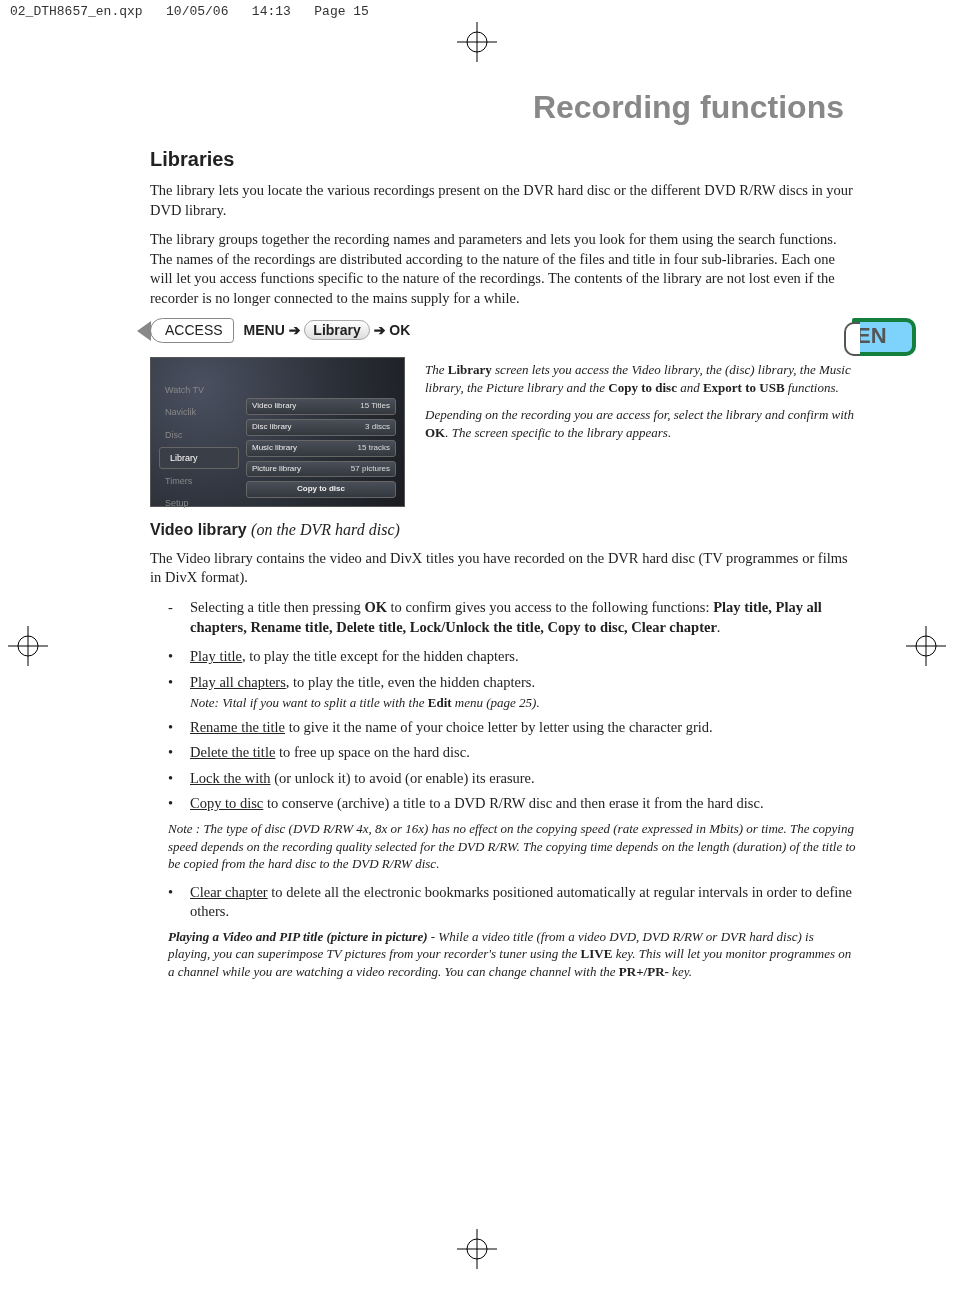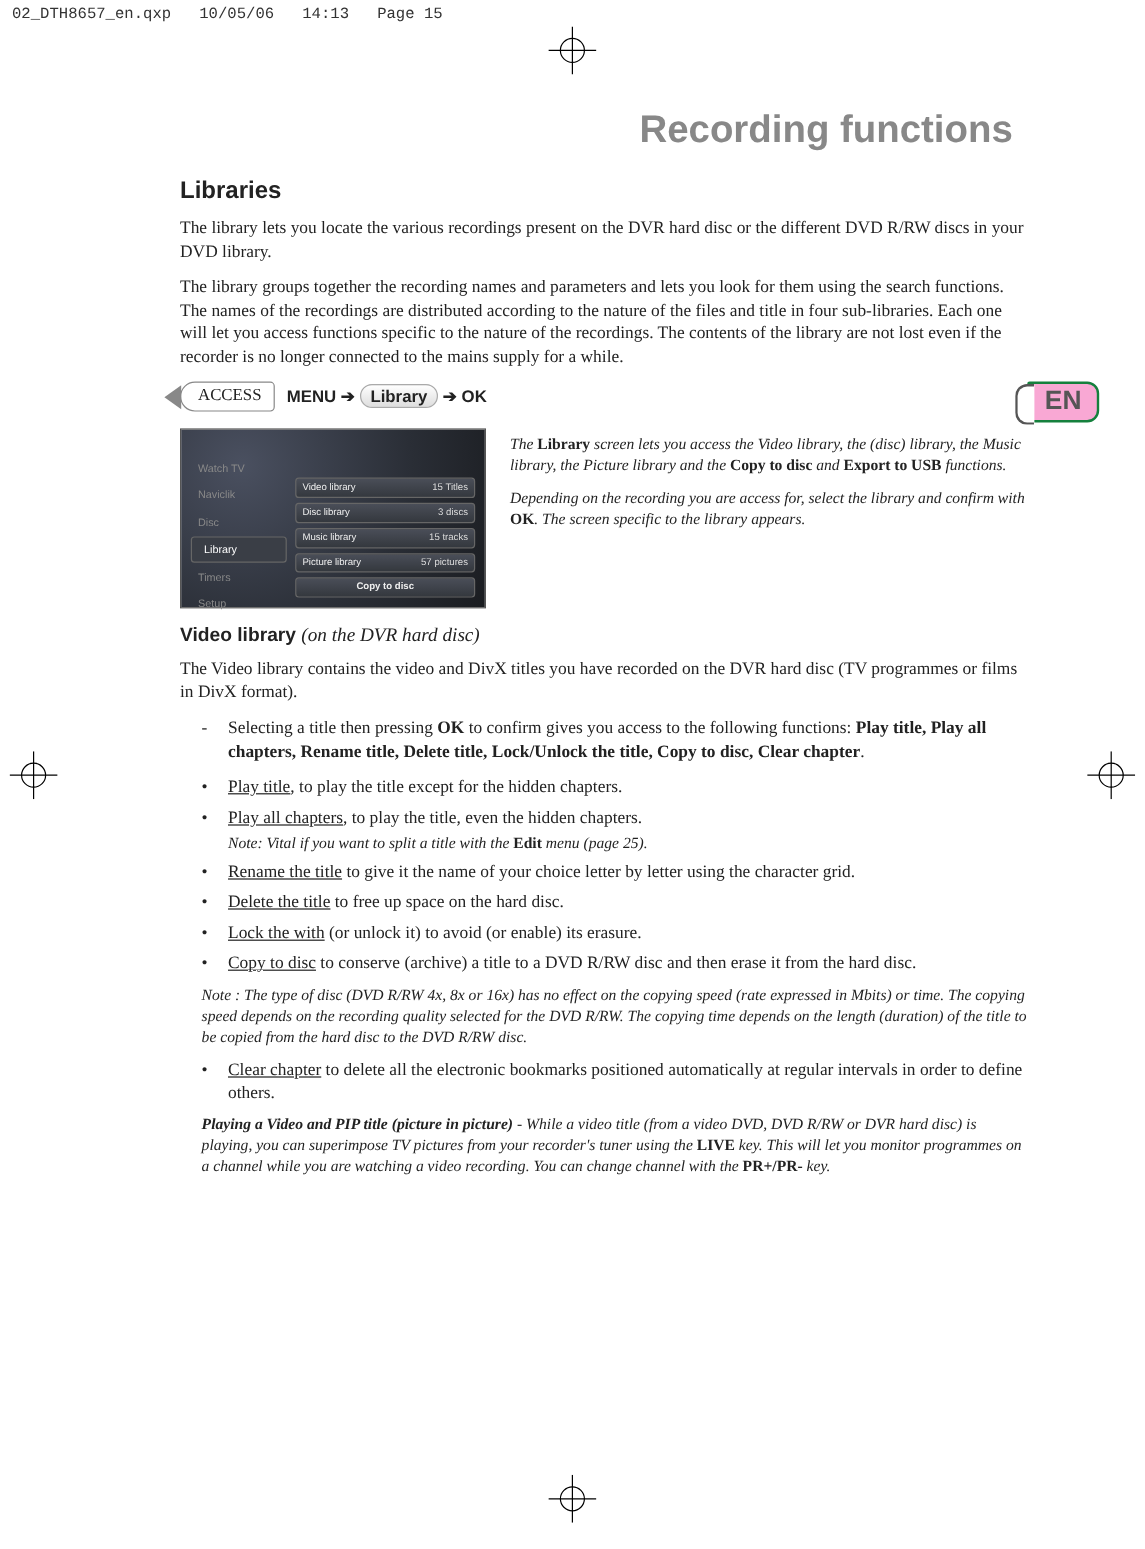--- a/index.html
+++ b/index.html
@@ -45,21 +45,21 @@
   .access-line {
     display: flex;
     align-items: center;
     gap: 10px;
     margin: 10px 0 14px 0;
   }
   .access-badge {
     border: 1px solid #888;
     border-radius: 20px 6px 6px 20px;
     padding: 2px 10px 2px 14px;
-    font-family: Liberation Serif, serif;
+    font-family: Liberation Sans, sans-serif;
     font-size: 14px;
     position: relative;
   }
   .access-badge::before {
     content: "";
     position: absolute;
     left: -14px; top: 2px;
     width: 0; height: 0;
     border-top: 10px solid transparent;
     border-bottom: 10px solid transparent;
@@ -139,26 +139,25 @@
   ul.dot li::before { content: "•"; position: absolute; left: -22px; }
   .u { text-decoration: underline; }
   .note { font-style: italic; font-size: 13px; margin: 2px 0 10px 18px; }
   .note-inline { font-style: italic; font-size: 13px; }
   .en-badge {
     position: absolute;
     right: 38px;
     top: 318px;
     width: 56px;
     height: 30px;
-    border: 2px solid #15803d;
-    background: #f9a8d4;
+    border: 4px solid #15803d;
+    background: #7dd3fc;
     font-family: Arial Black, Arial, sans-serif;
     font-weight: 900;
     font-size: 22px;
-    text-align: center;
     line-height: 28px;
     color: #555;
     border-radius: 2px 10px 10px 2px;
   }
   .en-badge::before {
     content: "";
     position: absolute;
     left: -12px; top: 0;
     width: 14px; height: 30px;
     border: 2px solid #555;

